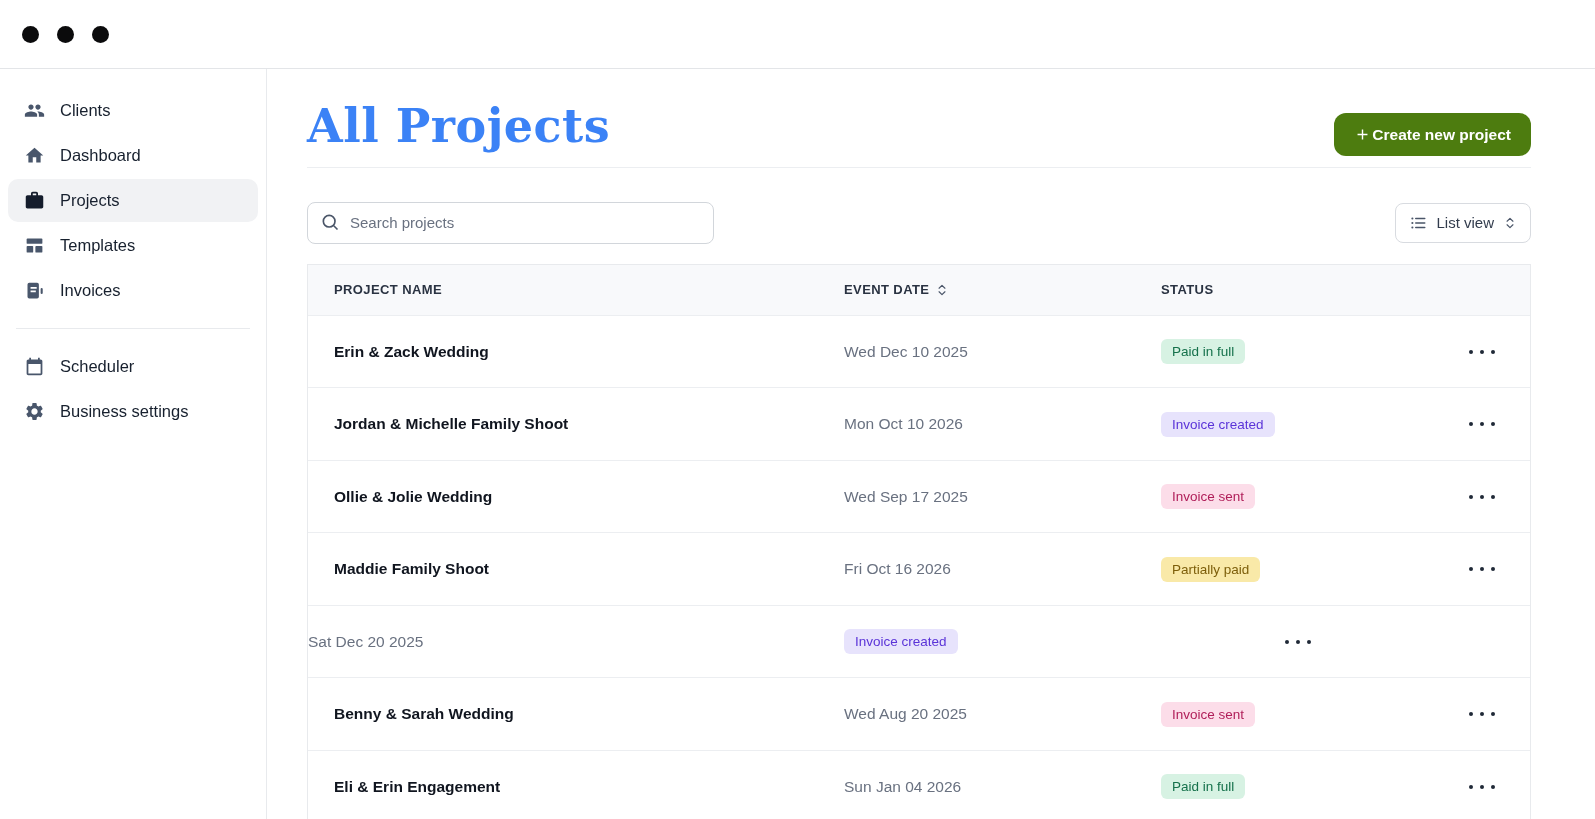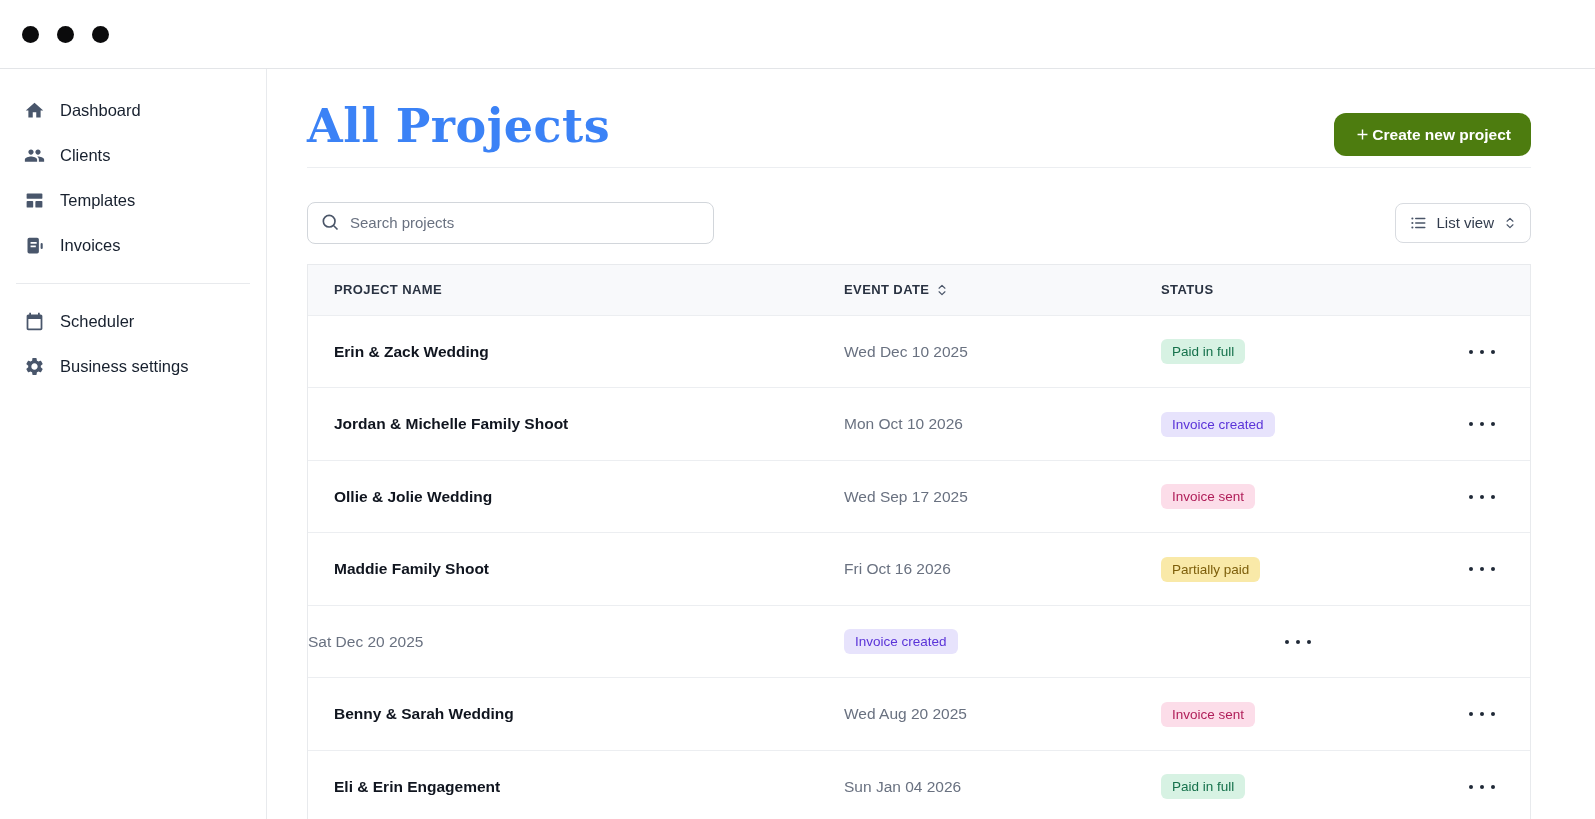--- a/index.html
+++ b/index.html
@@ -87,32 +87,40 @@
   <span class="win-dot"></span>
   <span class="win-dot"></span>
 </div>
 
 <div class="shell">
 
   <nav class="sidebar">
     <div class="nav-item">
       <span class="ic">
         <svg viewBox="0 0 24 24">
+            <path d="M16 11c1.66 0 2.99-1.34 2.99-3S17.66 5 16 5s-3 1.34-3 3 1.34 3 3 3zm-8 0c1.66 0 2.99-1.34 2.99-3S9.66 5 8 5 5 6.34 5 8s1.34 3 3 3zm0 2c-2.33 0-7 1.17-7 3.5V19h14v-2.5c0-2.33-4.67-3.5-7-3.5zm8 0c-.29 0-.62.02-.97.05 1.16.84 1.97 1.97 1.97 3.45V19h6v-2.5c0-2.33-4.67-3.5-7-3.5z"></path>
+          </svg>
+      </span>
+      <span>Clients</span>
+    </div>
+    <div class="nav-item">
+      <span class="ic">
+        <svg viewBox="0 0 24 24">
             <path d="M10 20v-6h4v6h5v-8h3L12 3 2 12h3v8z"></path>
           </svg>
       </span>
       <span>Dashboard</span>
     </div>
-    <div class="nav-item">
-      <span class="ic">
-        <svg viewBox="0 0 24 24">
-            <path d="M16 11c1.66 0 2.99-1.34 2.99-3S17.66 5 16 5s-3 1.34-3 3 1.34 3 3 3zm-8 0c1.66 0 2.99-1.34 2.99-3S9.66 5 8 5 5 6.34 5 8s1.34 3 3 3zm0 2c-2.33 0-7 1.17-7 3.5V19h14v-2.5c0-2.33-4.67-3.5-7-3.5zm8 0c-.29 0-.62.02-.97.05 1.16.84 1.97 1.97 1.97 3.45V19h6v-2.5c0-2.33-4.67-3.5-7-3.5z"></path>
-          </svg>
-      </span>
-      <span>Clients</span>
+    <div class="nav-item active">
+      <span class="ic">
+        <svg viewBox="0 0 24 24">
+            <path d="M20 6h-4V4c0-1.11-.89-2-2-2h-4c-1.11 0-2 .89-2 2v2H4c-1.11 0-1.99.89-1.99 2L2 19c0 1.11.89 2 2 2h16c1.11 0 2-.89 2-2V8c0-1.11-.89-2-2-2zm-6 0h-4V4h4v2z"></path>
+          </svg>
+      </span>
+      <span>Projects</span>
     </div>
     <div class="nav-item">
       <span class="ic">
         <svg viewBox="0 0 24 24">
             <rect x="3" y="4" width="18" height="6" rx="1"></rect>
             <rect x="3" y="12.5" width="7.5" height="7.5" rx="1"></rect>
             <rect x="13" y="12.5" width="8" height="7.5" rx="1"></rect>
           </svg>
       </span>
       <span>Templates</span>

